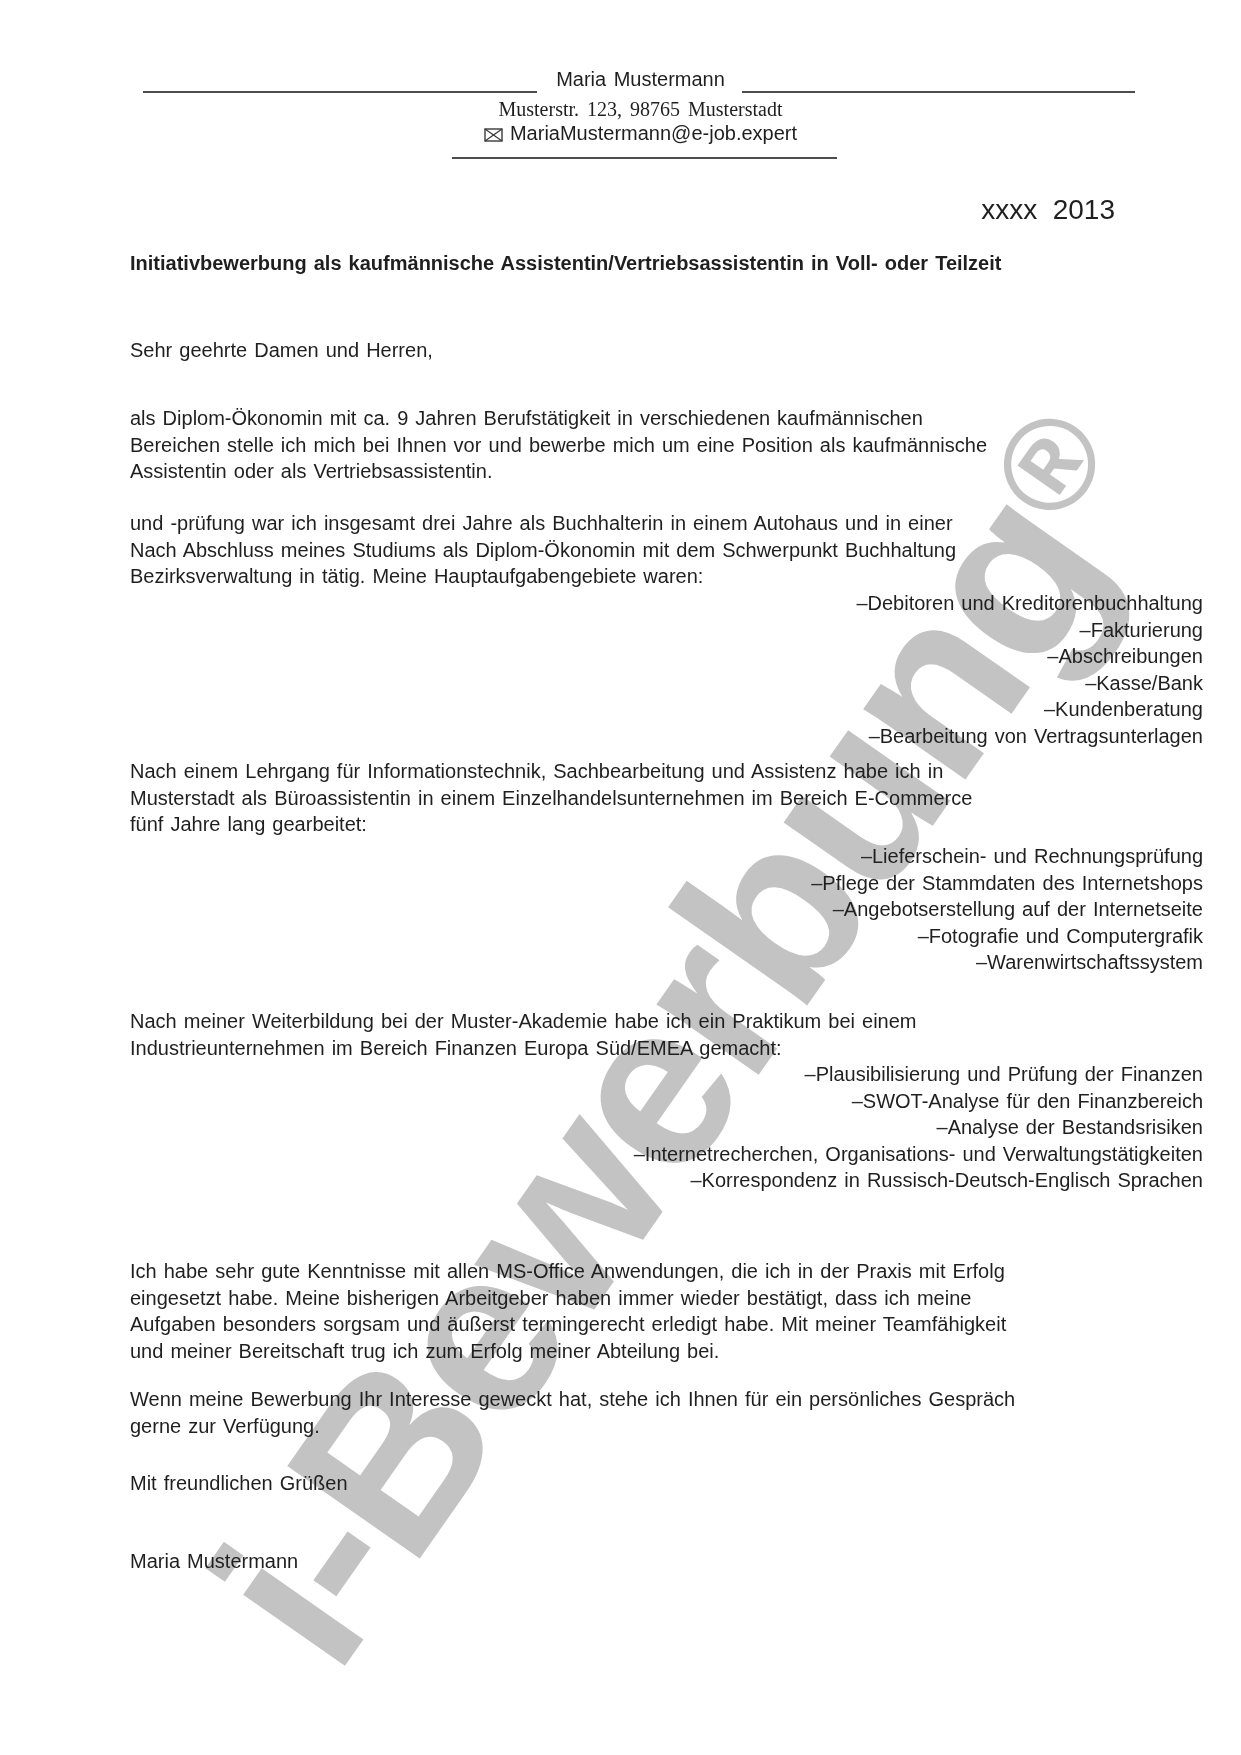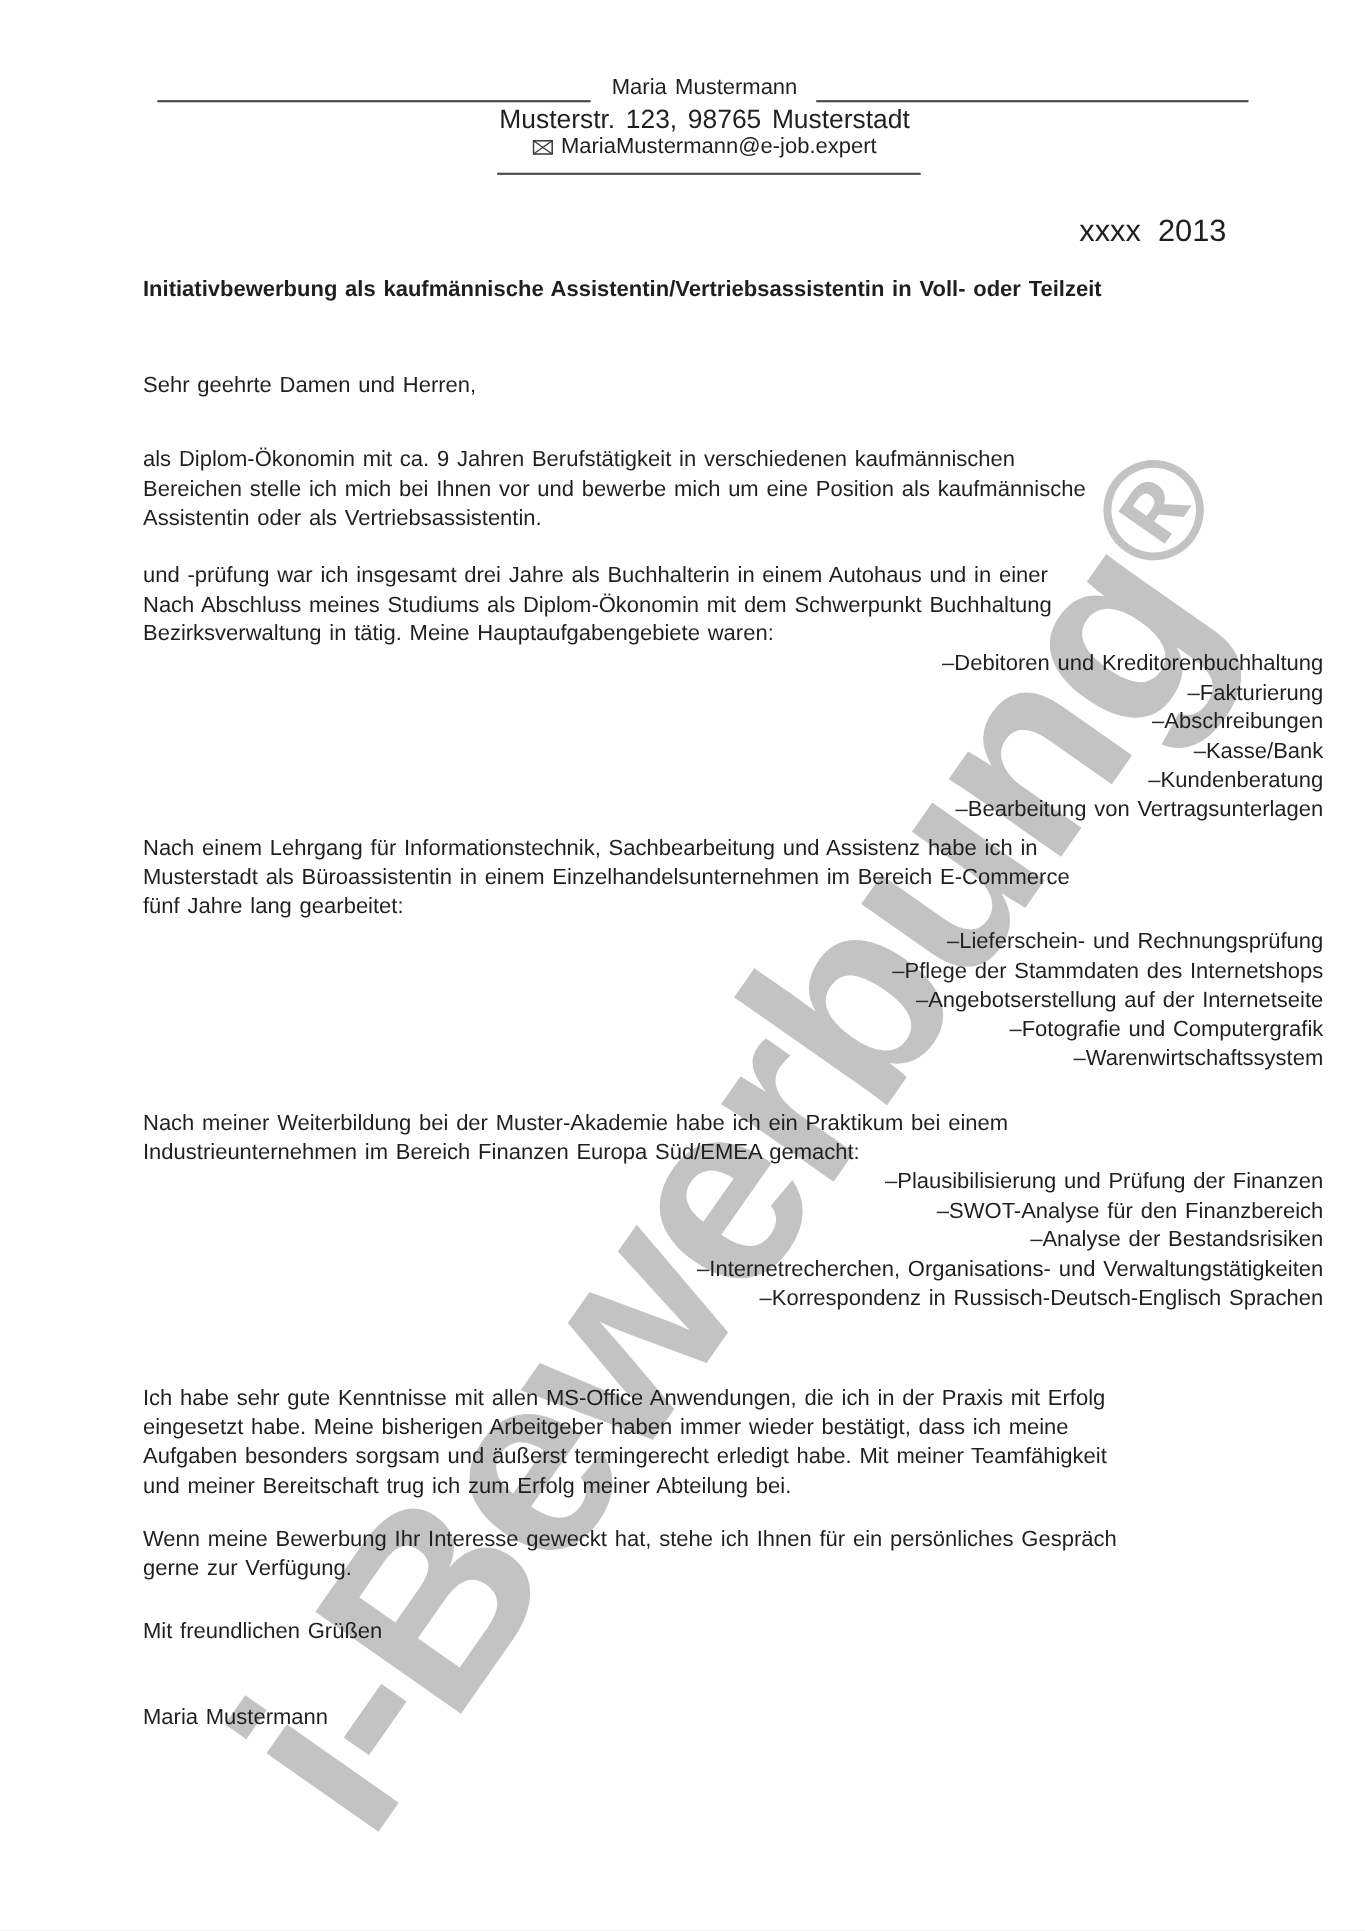--- a/index.html
+++ b/index.html
@@ -36,21 +36,21 @@
     font-size: 0.55em;
     vertical-align: 0.52em;
     letter-spacing: 0;
   }
 
   .content { position: absolute; left: 0; top: 0; width: 100%; height: 100%; z-index: 1; }
 
   
   .centered { position: absolute; left: 40px; width: 1201px; text-align: center; }
   .hdr-name { top: 66px; font-size: 20px; line-height: 26px; word-spacing: 2px; }
-  .hdr-address { top: 96px; font-size: 24px; line-height: 26px; word-spacing: 3px; }
+  .hdr-address { top: 96px; font-size: 20px; line-height: 26px; word-spacing: 3px; font-family: Liberation Serif, serif; }
   .hdr-email { top: 120px; font-size: 20px; line-height: 26px; word-spacing: 1px; }
   .hdr-email svg { vertical-align: -2px; margin-right: 7px; }
   .rule { position: absolute; height: 2px; background: #4d4d4d; }
   .rule-left  { left: 143px; top: 91px;  width: 394px; }
   .rule-right { left: 742px; top: 91px;  width: 393px; }
   .rule-bottom{ left: 452px; top: 157px; width: 385px; }
 
   
   .date {
     position: absolute; right: 126px; top: 197px;

